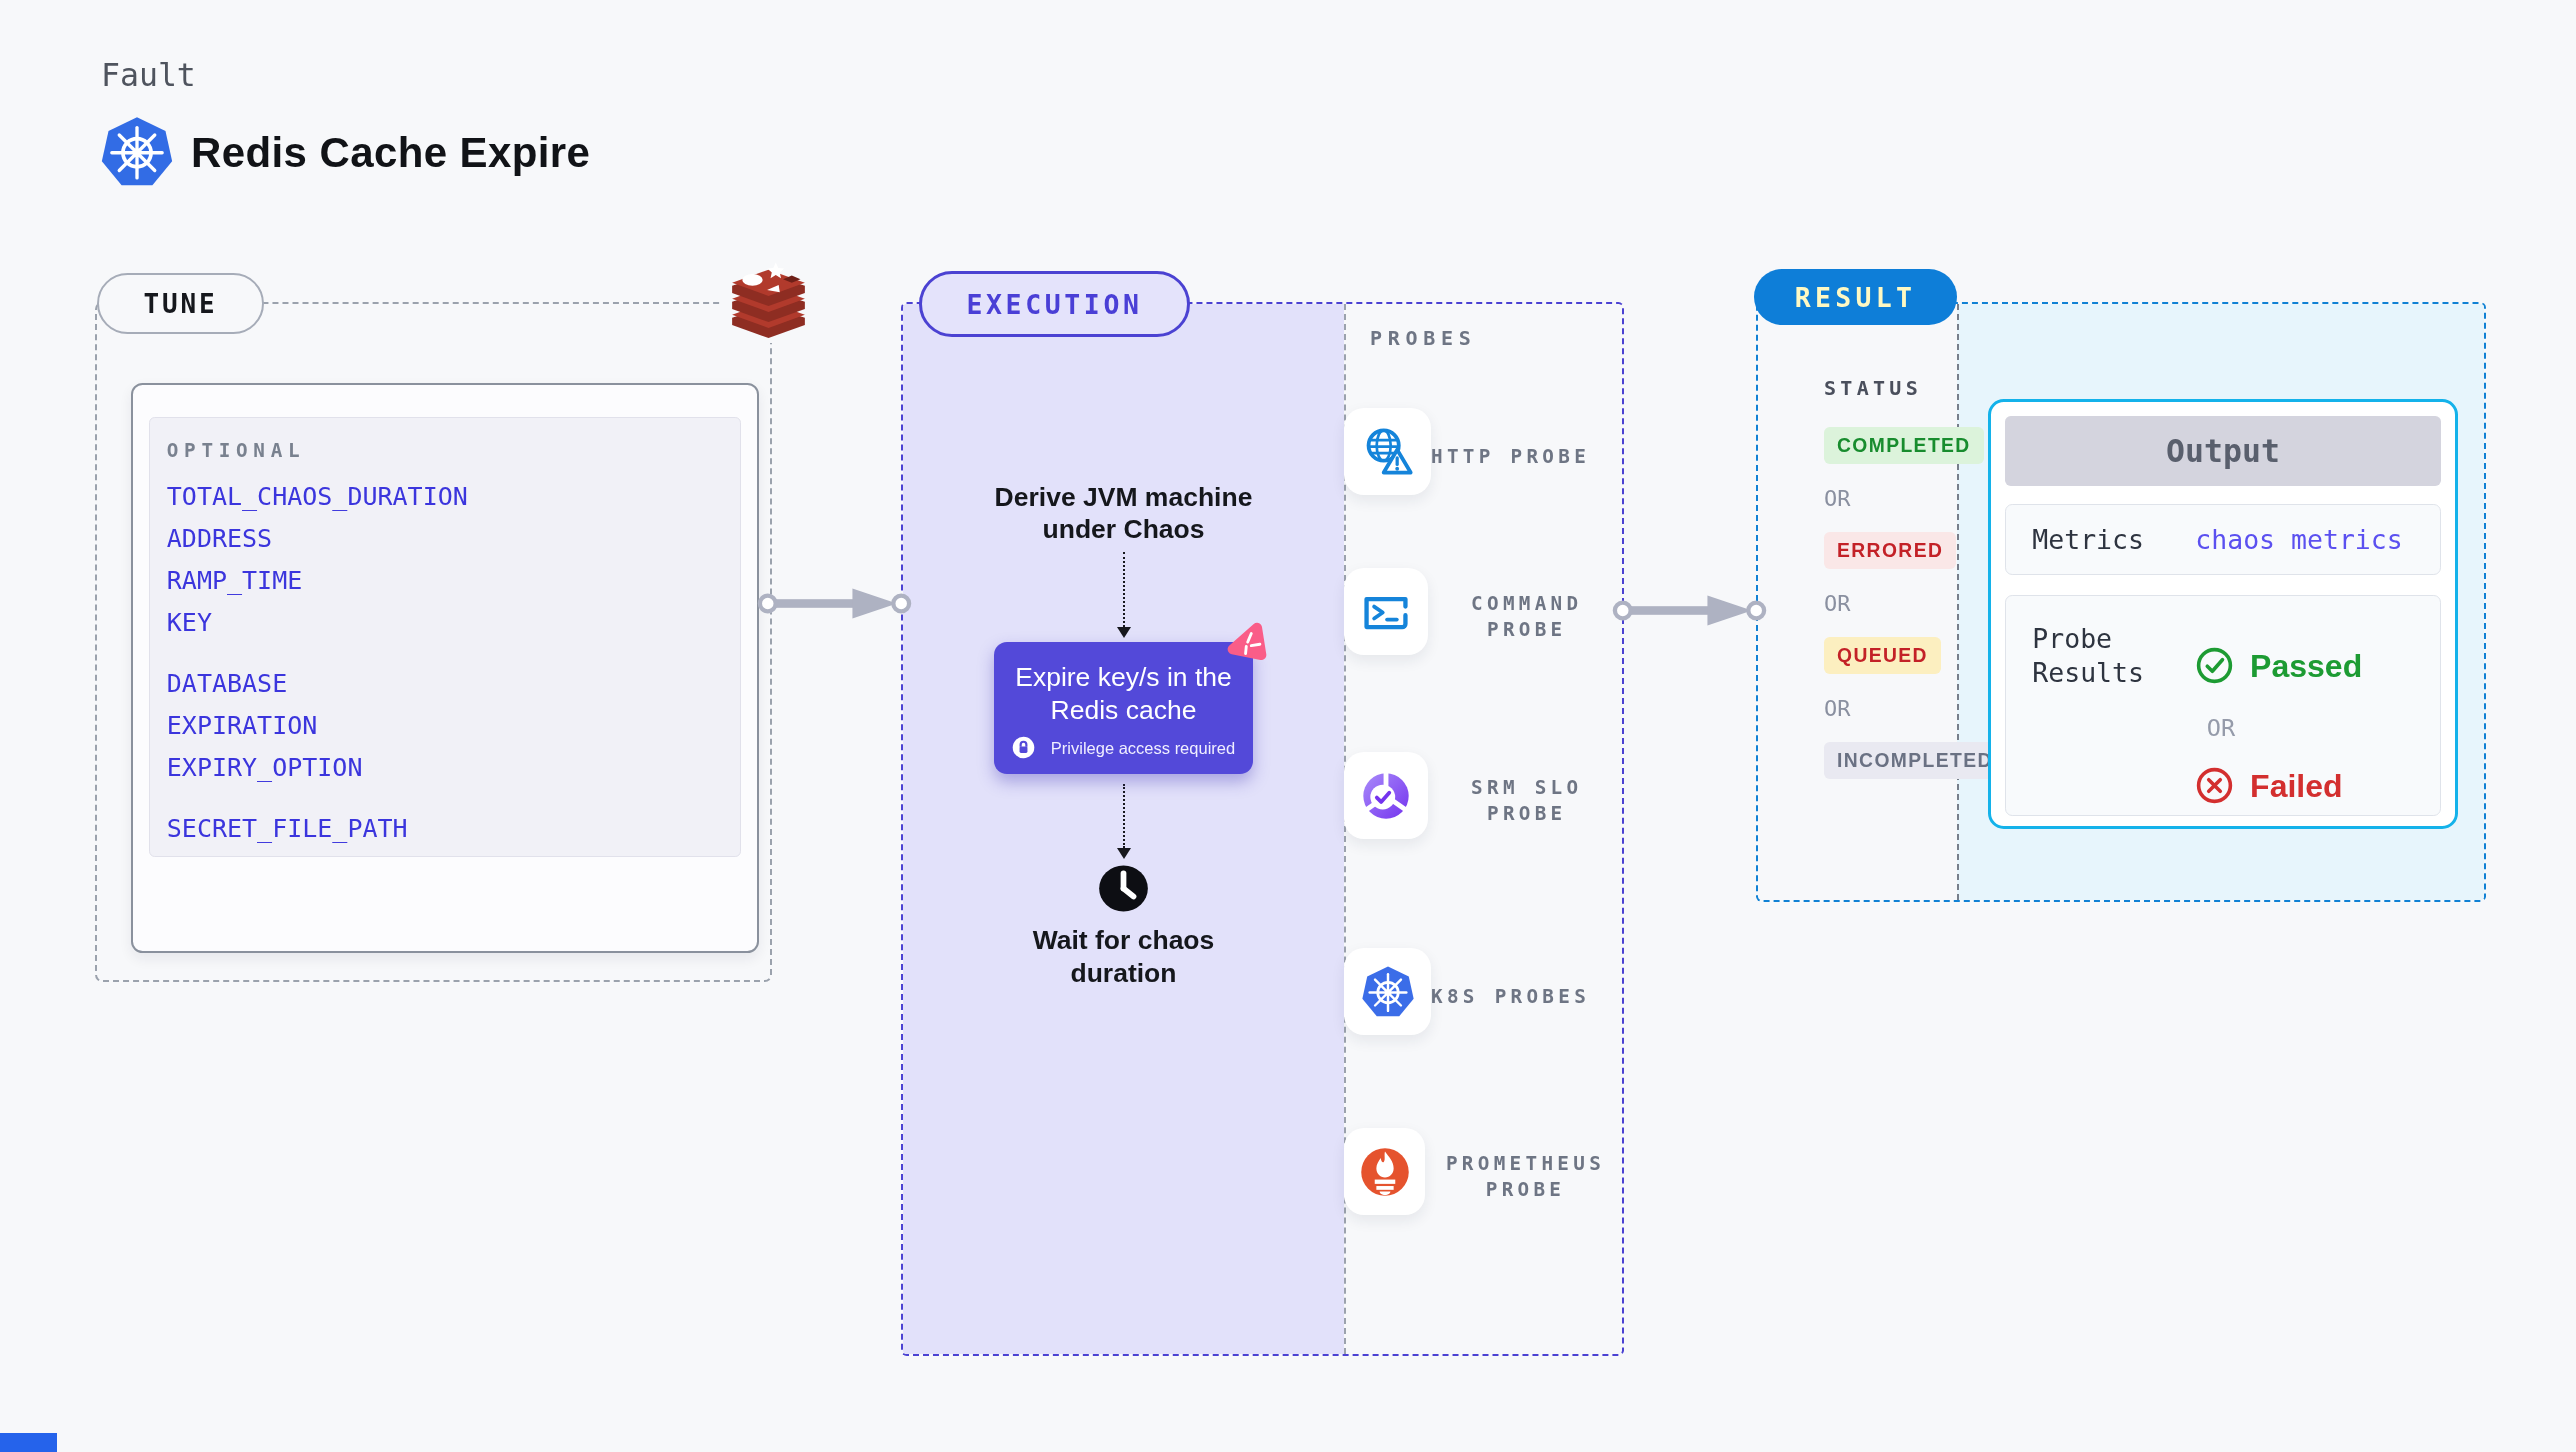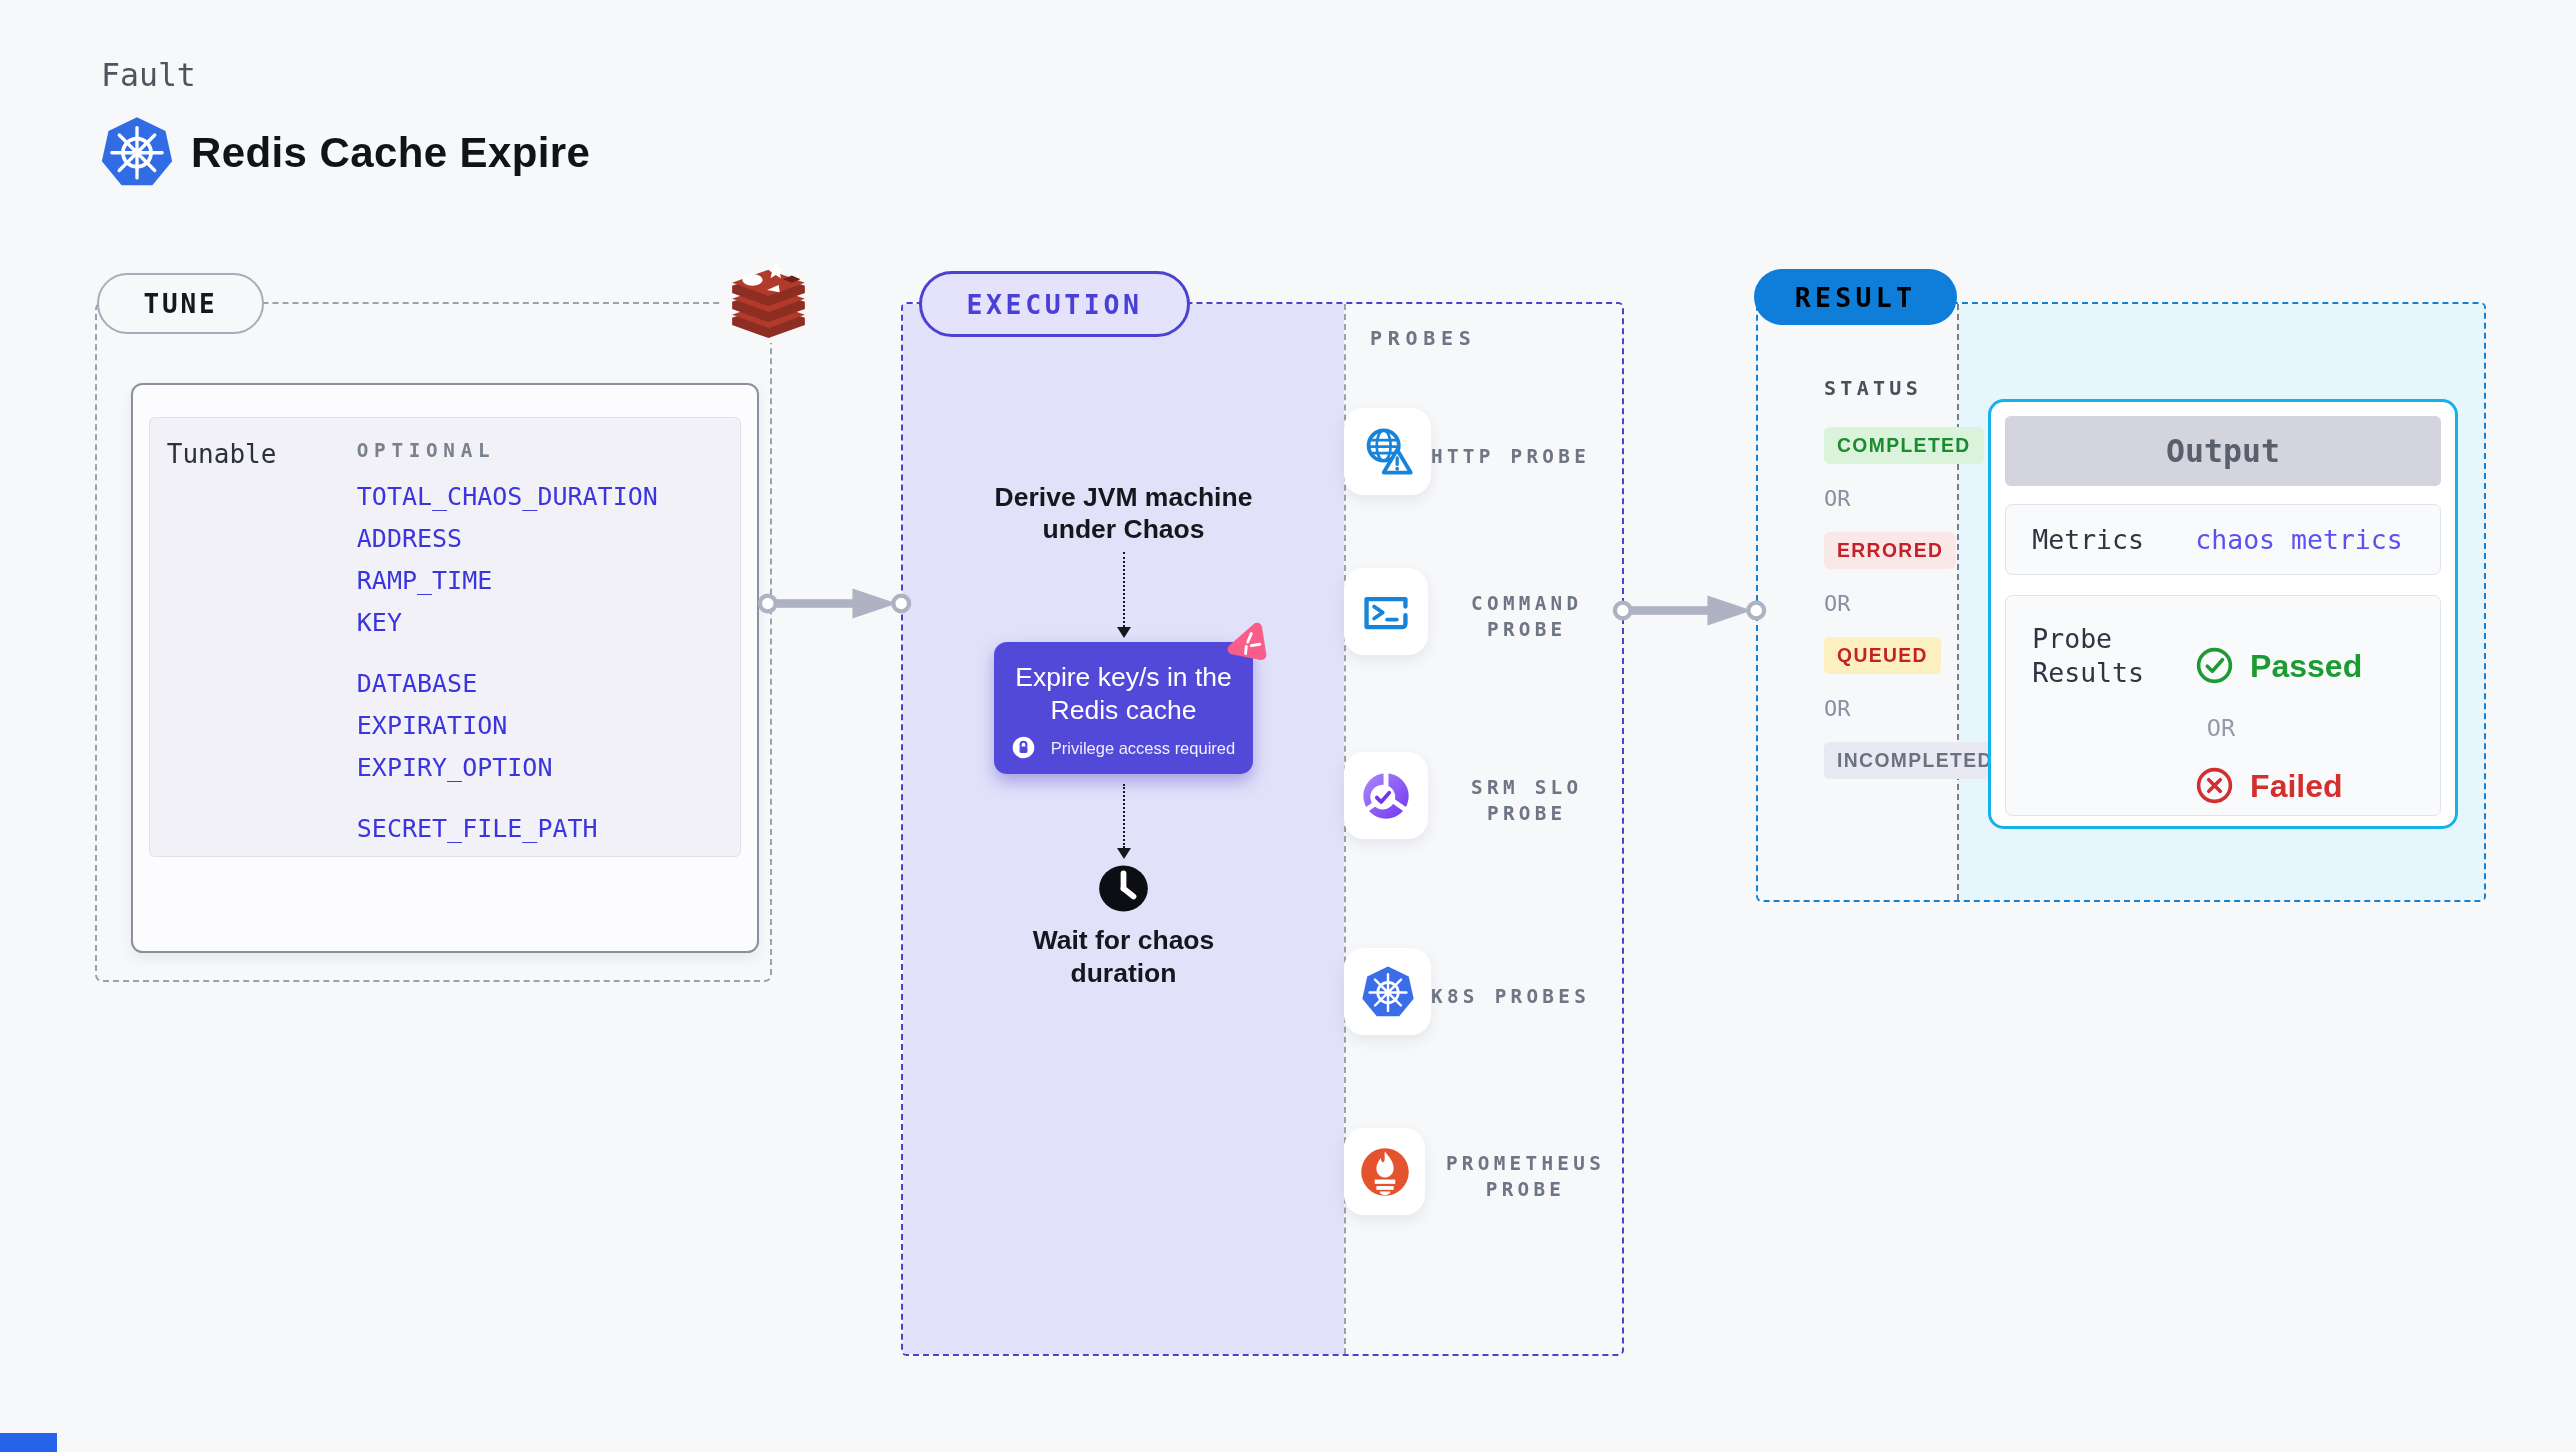--- a/index.html
+++ b/index.html
@@ -13,21 +13,21 @@
   .app-title{font-size:42px;font-weight:bold;color:#111317;letter-spacing:0.4px;}
 
   
   .pill{position:absolute;display:flex;align-items:center;justify-content:center;
         border-radius:33px;font-weight:bold;z-index:30;}
   .pill.tune{left:97px;top:273px;width:163px;height:57px;background:#f7f8fa;
              border:2.1px solid #a6acb8;font-size:26px;letter-spacing:2.9px;color:#16181d;}
   .pill.execution{left:919px;top:271px;width:265px;height:60px;background:#e4e3fb;
              border:3.6px solid #4b42d2;font-size:26.5px;letter-spacing:3.6px;color:#4a3fd6;}
   .pill.result{left:1754px;top:269px;width:203px;height:56px;background:#0e7ed8;
-             font-size:26.5px;letter-spacing:4.3px;color:#000000;}
+             font-size:26.5px;letter-spacing:4.3px;color:#fef9c3;}
 
   
   .tune-box{position:absolute;left:95px;top:302px;width:673px;height:676px;
             border:2.1px dashed #9ba2ad;border-radius:7.2px;}
   .redis-wrap{position:absolute;left:721px;top:258px;width:95px;height:85px;
               background:#f7f8fa;display:flex;align-items:center;justify-content:center;z-index:25;}
   .ui-card{position:absolute;left:131px;top:383px;width:628px;height:570px;background:#fcfcfe;
            border:2.1px solid #8a919d;border-radius:11.5px;box-sizing:border-box;padding:15.8px;
            box-shadow:0 5.7px 13px rgba(30,34,60,.07);z-index:5;}
   .ui-head{height:66px;background:#d9d9e2;border-radius:5.7px;display:flex;align-items:center;
@@ -151,21 +151,20 @@
         <path d="M68,4 l3.5,7.5 8,.8 -6,5.4 1.7,7.9 -7.2-4.2 -7.2,4.2 1.7-7.9 -6-5.4 8-.8 Z" fill="#ffffff" transform="translate(2,-2)"></path>
         <ellipse cx="38" cy="26" rx="14" ry="8" fill="#ffffff"></ellipse>
         <path d="M58,40 l16,-7 1.5,10 Z" fill="#ffffff"></path>
         <path d="M92,20 l12,5 -12,5 -12,-5 Z" fill="#6e1f17"></path>
       </g>
     </svg>
   </div>
 
   <div class="ui-card">
     <div class="ui-body">
-      <div class="tunable mono">Tunable</div>
       <div class="param-col">
         <div class="param-header mono">OPTIONAL</div>
         <div class="param-group">
           <span class="param-item mono">TOTAL_CHAOS_DURATION</span>
           <span class="param-item mono">ADDRESS</span>
           <span class="param-item mono">RAMP_TIME</span>
           <span class="param-item mono">KEY</span>
         </div>
         <div class="param-group">
           <span class="param-item mono">DATABASE</span>

